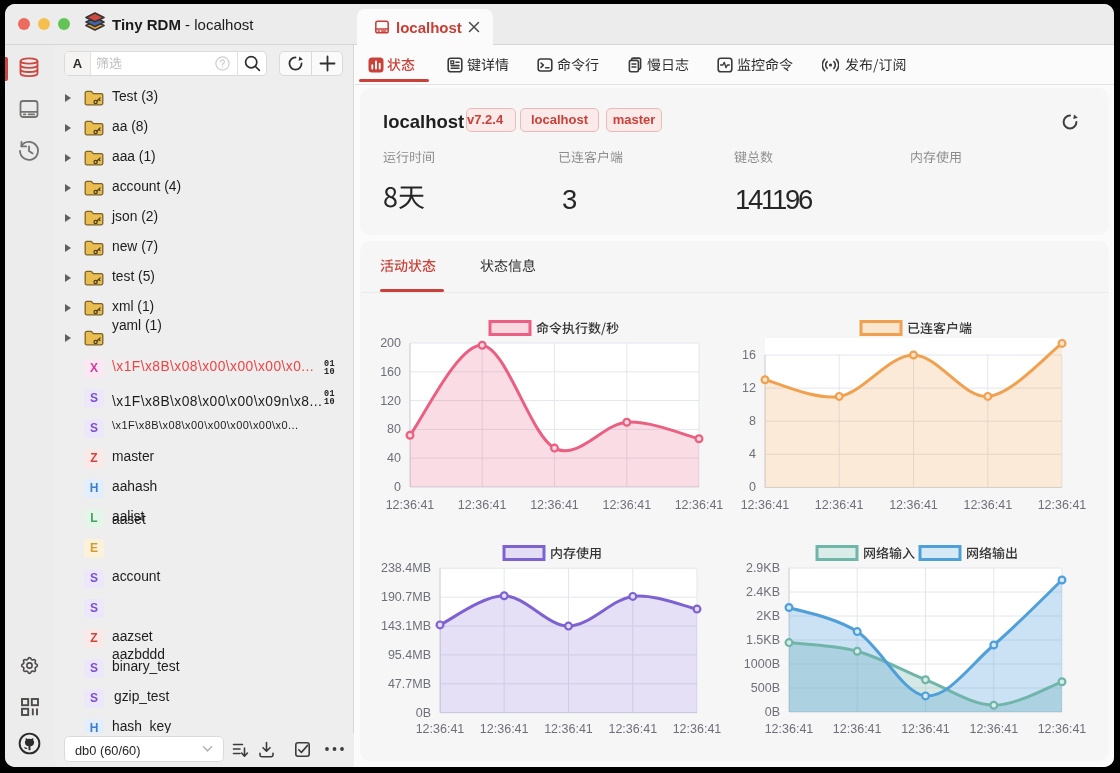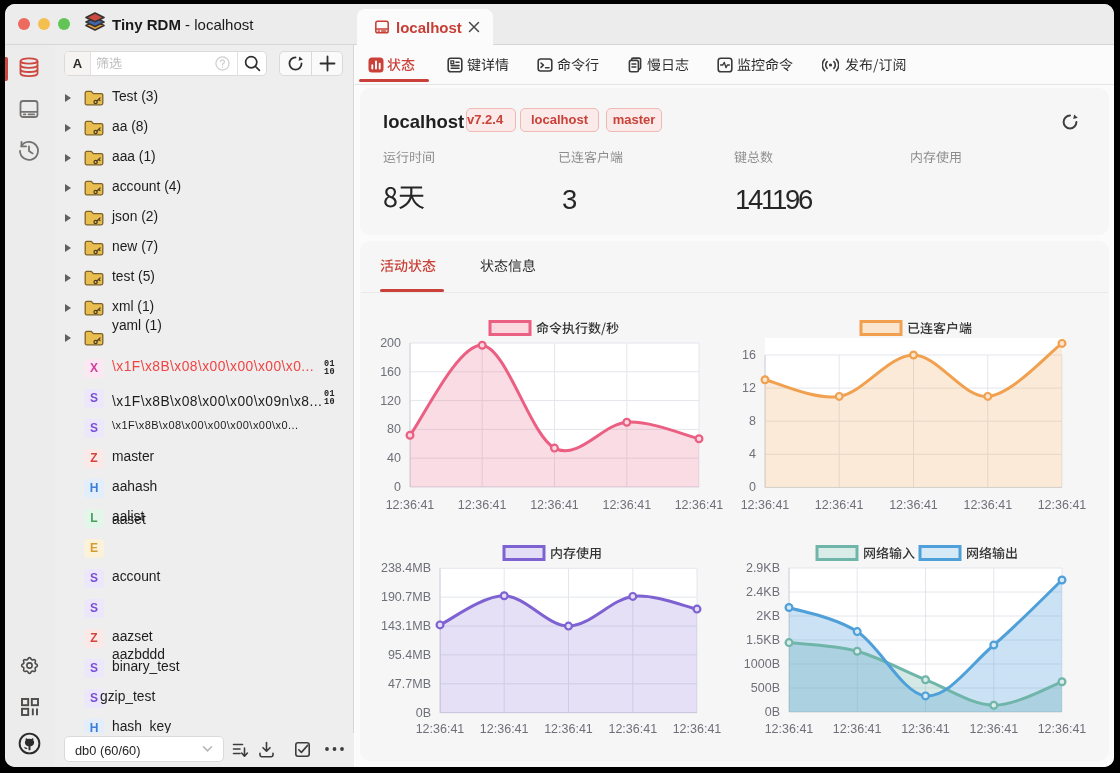--- a/index.html
+++ b/index.html
@@ -160,21 +160,21 @@
           <div class="abs" style="left:112px;top:512px;font-size:13.8px;color:#1d1d1d;white-space:pre;">aaset</div>
           <div class="abs" style="left:84px;top:568.5px;width:20px;height:19px;background:#ece7fb;border-radius:4px;text-align:center;line-height:19px;font-size:12px;font-weight:700;color:#7a4fd6">S</div>
           <div class="abs" style="left:112px;top:569px;font-size:13.8px;color:#1d1d1d;white-space:pre;">account</div>
           <div class="abs" style="left:84px;top:598.5px;width:20px;height:19px;background:#ece7fb;border-radius:4px;text-align:center;line-height:19px;font-size:12px;font-weight:700;color:#7a4fd6">S</div>
           <div class="abs" style="left:112px;top:599px;font-size:13.8px;color:#1d1d1d;white-space:pre;margin-top:48px;">aazbddd</div>
           <div class="abs" style="left:84px;top:628.5px;width:20px;height:19px;background:#fbe9e7;border-radius:4px;text-align:center;line-height:19px;font-size:12px;font-weight:700;color:#d2433b">Z</div>
           <div class="abs" style="left:112px;top:629px;font-size:13.8px;color:#1d1d1d;white-space:pre;">aazset</div>
           <div class="abs" style="left:84px;top:658.5px;width:20px;height:19px;background:#ece7fb;border-radius:4px;text-align:center;line-height:19px;font-size:12px;font-weight:700;color:#7a4fd6">S</div>
           <div class="abs" style="left:112px;top:659px;font-size:13.8px;color:#1d1d1d;white-space:pre;">binary_test</div>
           <div class="abs" style="left:84px;top:688.5px;width:20px;height:19px;background:#ece7fb;border-radius:4px;text-align:center;line-height:19px;font-size:12px;font-weight:700;color:#7a4fd6">S</div>
-          <div class="abs" style="left:100px;top:689px;font-size:13.8px;color:#1d1d1d;white-space:pre;">gzip_test</div>
+          <div class="abs" style="left:114px;top:689px;font-size:13.8px;color:#1d1d1d;white-space:pre;">gzip_test</div>
           <div class="abs" style="left:84px;top:718.5px;width:20px;height:19px;background:#e2eefb;border-radius:4px;text-align:center;line-height:19px;font-size:12px;font-weight:700;color:#3c7fd4">H</div>
           <div class="abs" style="left:112px;top:719px;font-size:13.8px;color:#1d1d1d;white-space:pre;">hash_key</div>
         </div>
       </div>
       <div class="abs" style="left:55px;top:733px;width:299px;height:34px;background:#efeeee"></div>
       <div class="abs" style="left:64px;top:736px;width:160px;height:26px;background:#fff;border:1px solid #dcdad9;border-radius:5px"></div>
       <div class="abs" style="left:75px;top:742.5px;font-size:12.8px;color:#262626">db0 (60/60)</div>
       <svg class="abs" style="left:202px;top:745px" width="11" height="8" viewBox="0 0 11 8" fill="none" stroke="#b9b7b6" stroke-width="1.6">
         <path d="M1.5 1.8 L5.5 5.8 L9.5 1.8" stroke-linecap="round"></path>
       </svg>

